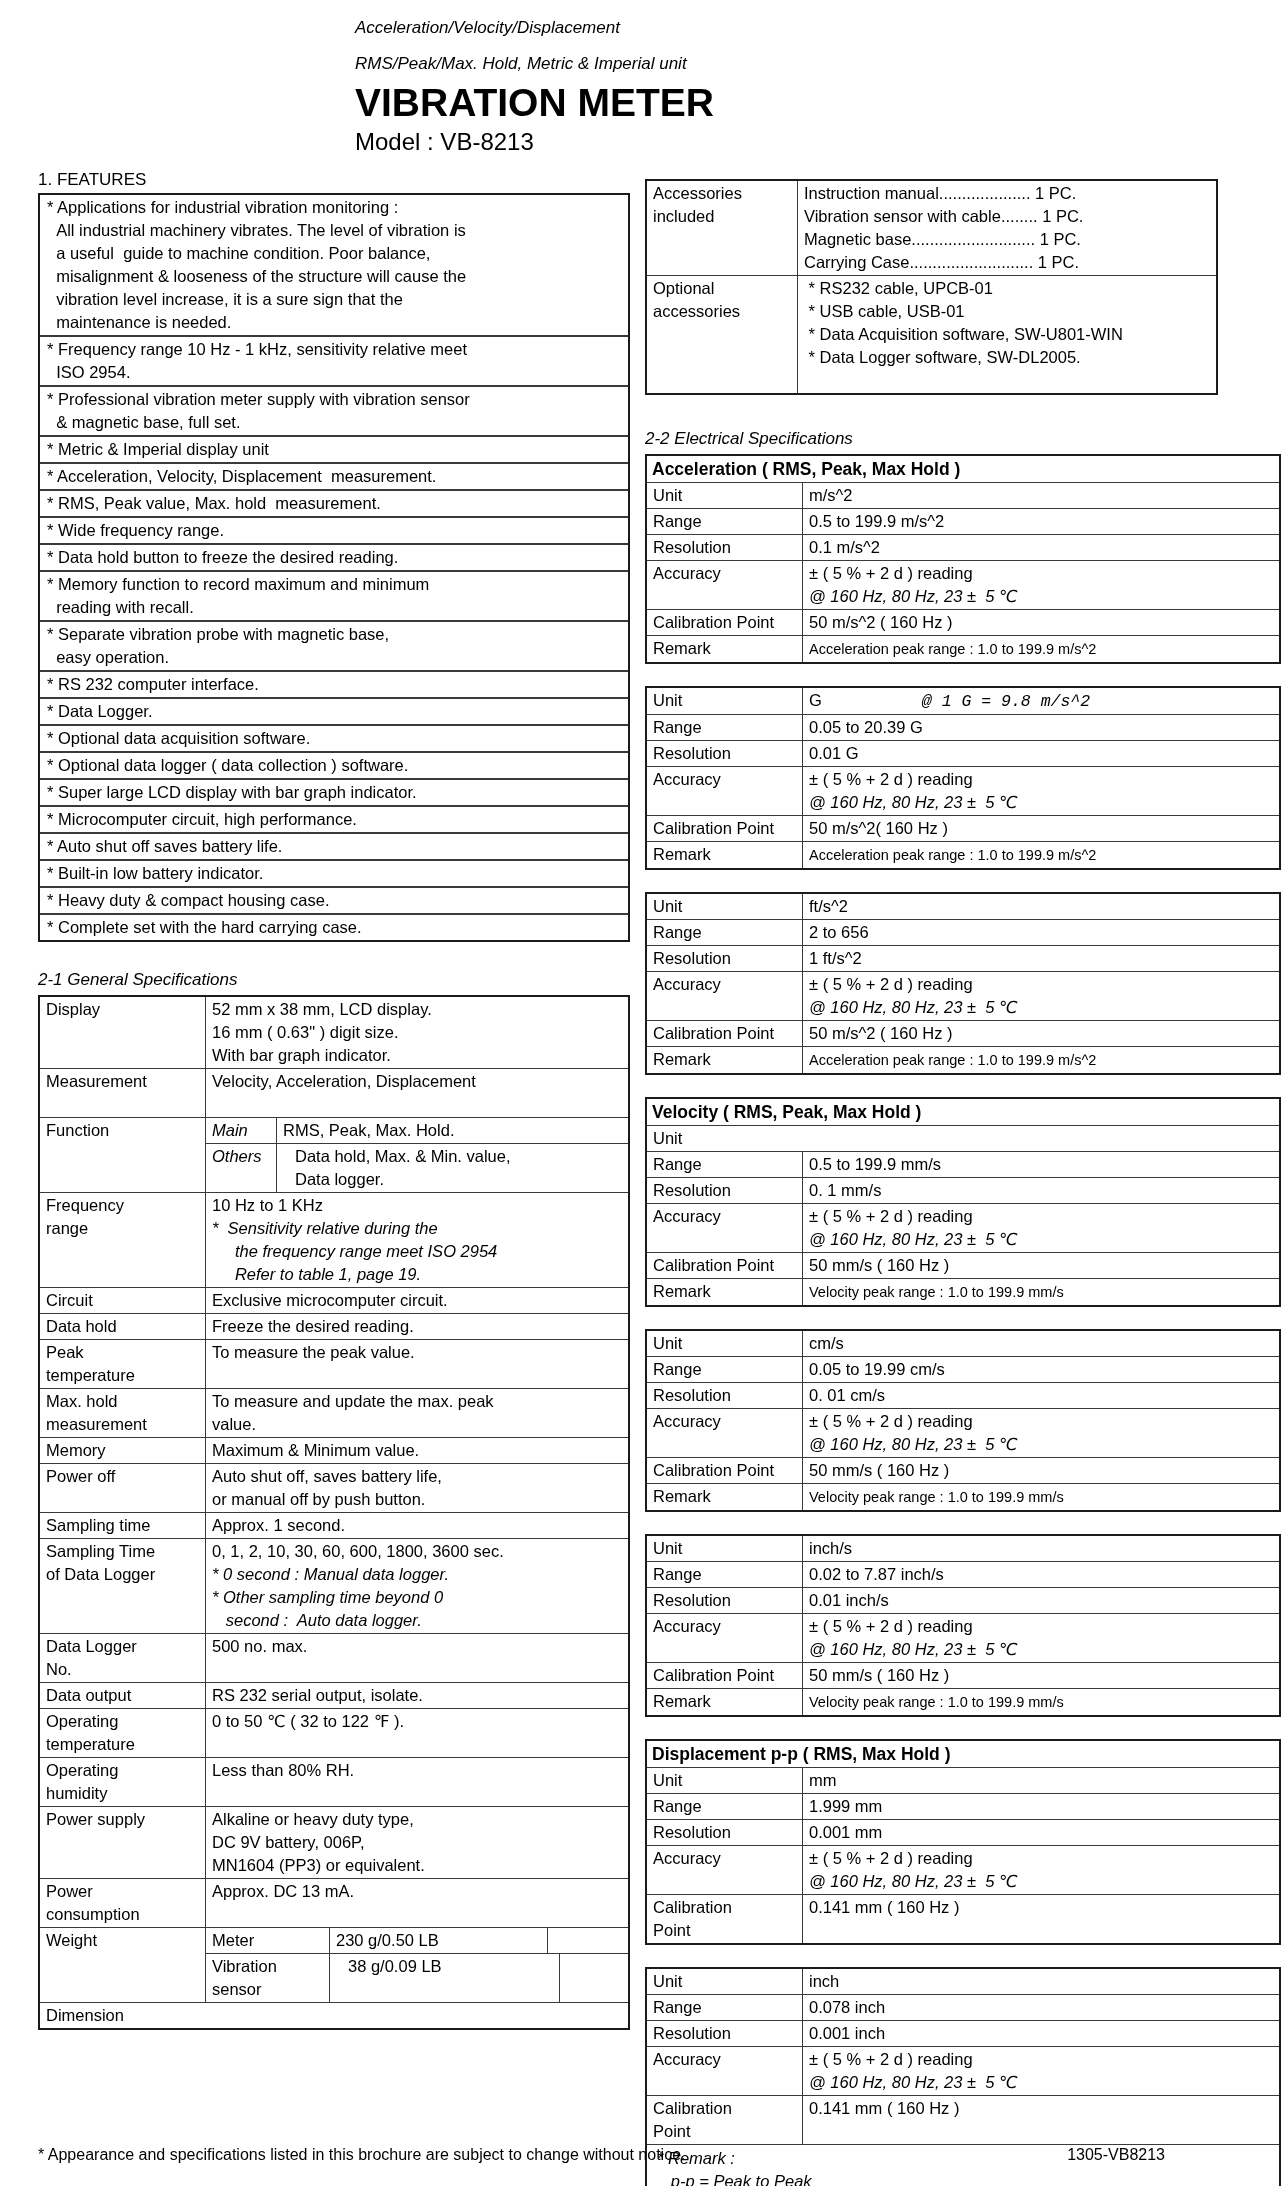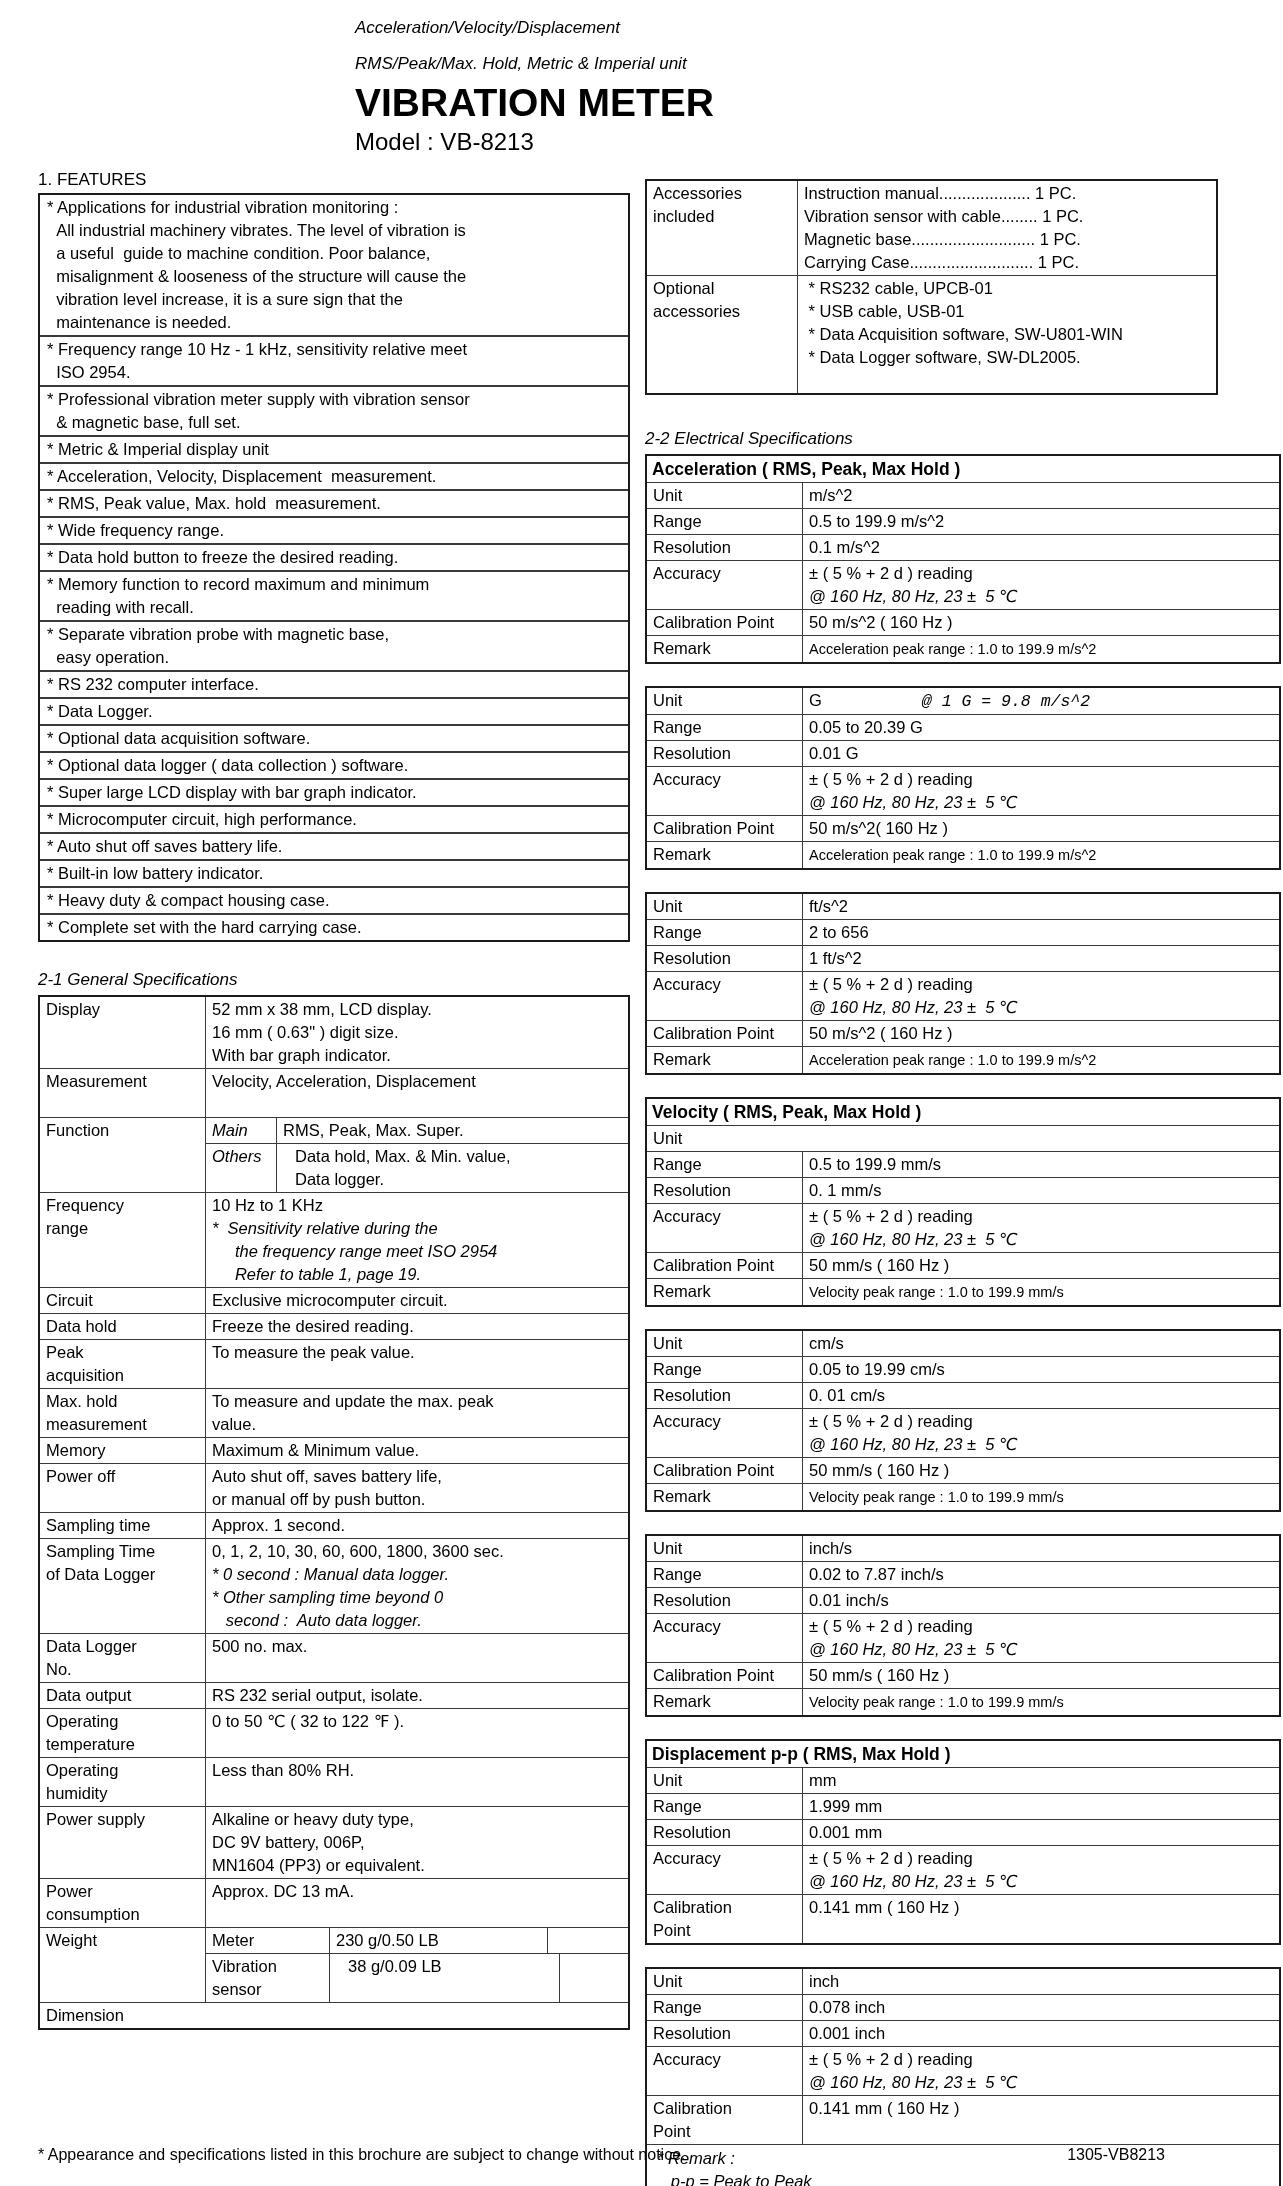--- a/index.html
+++ b/index.html
@@ -131,21 +131,21 @@
           <div class="t-value">
             <div class="ln"><span>Velocity, Acceleration, Displacement
 &nbsp;</span></div>
           </div>
         </div>
         <div class="t-row">
           <div class="t-label">Function</div>
           <div class="t-value sub">
             <div class="sub-row">
               <div class="sub-key it">Main</div>
-              <div class="sub-val">RMS, Peak, Max. Super.</div>
+              <div class="sub-val">RMS, Peak, Max. Hold.</div>
             </div>
             <div class="sub-row">
               <div class="sub-key it">Others</div>
               <div class="sub-val">Data hold, Max. &amp; Min. value,
 Data logger.</div>
             </div>
           </div>
         </div>
         <div class="t-row">
           <div class="t-label">Frequency
@@ -164,21 +164,21 @@
           </div>
         </div>
         <div class="t-row">
           <div class="t-label">Data hold</div>
           <div class="t-value">
             <div class="ln"><span>Freeze the desired reading.</span></div>
           </div>
         </div>
         <div class="t-row">
           <div class="t-label">Peak
-acquisition</div>
+temperature</div>
           <div class="t-value">
             <div class="ln"><span>To measure the peak value.</span></div>
           </div>
         </div>
         <div class="t-row">
           <div class="t-label">Max. hold
 measurement</div>
           <div class="t-value">
             <div class="ln"><span>To measure and update the max. peak
 value.</span></div>

